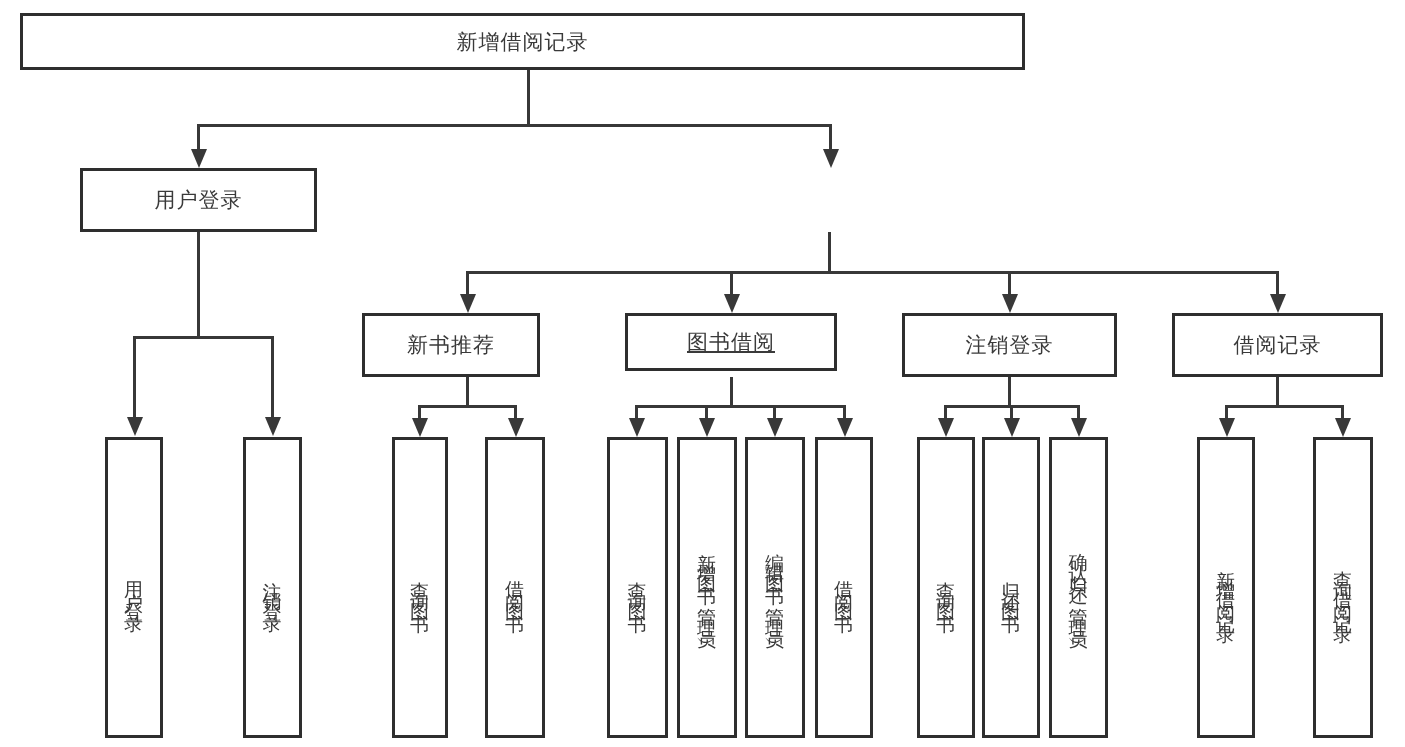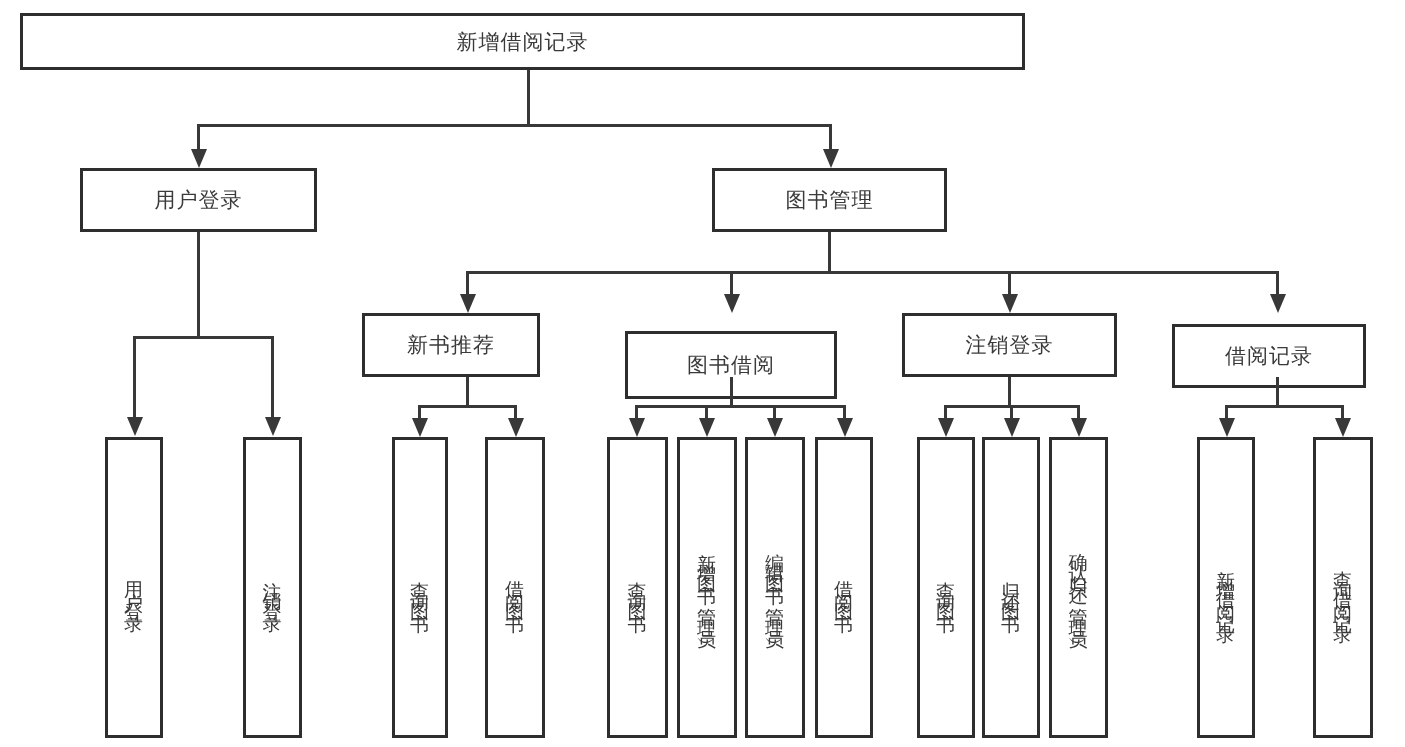--- a/index.html
+++ b/index.html
@@ -68,23 +68,20 @@
   <div class="v" style="left:527px; top:70px; height:56px;"></div>
   <div class="h" style="left:197px; top:124px; width:635px;"></div>
   <div class="v" style="left:197px; top:124px; height:28px;"></div>
   <div class="arr" style="left:191px; top:149px;"></div>
   <div class="v" style="left:829px; top:124px; height:28px;"></div>
   <div class="arr" style="left:823px; top:149px;"></div>
 
   <div class="box" style="left:80px; top:168px; width:237px; height:64px;">
     <span class="hlabel">用户登录</span>
   </div>
-  <div class="box" style="left:712px; top:168px; width:235px; height:64px;">
-    <span class="hlabel">图书管理</span>
-  </div>
 
   <div class="v" style="left:197px; top:232px; height:107px;"></div>
   <div class="h" style="left:133px; top:336px; width:141px;"></div>
   <div class="v" style="left:133px; top:336px; height:83px;"></div>
   <div class="arr" style="left:127px; top:417px;"></div>
   <div class="v" style="left:271px; top:336px; height:83px;"></div>
   <div class="arr" style="left:265px; top:417px;"></div>
 
   <div class="v" style="left:828px; top:232px; height:42px;"></div>
   <div class="h" style="left:466px; top:271px; width:813px;"></div>
@@ -93,27 +90,27 @@
   <div class="v" style="left:730px; top:271px; height:25px;"></div>
   <div class="arr" style="left:724px; top:294px;"></div>
   <div class="v" style="left:1008px; top:271px; height:25px;"></div>
   <div class="arr" style="left:1002px; top:294px;"></div>
   <div class="v" style="left:1276px; top:271px; height:25px;"></div>
   <div class="arr" style="left:1270px; top:294px;"></div>
 
   <div class="box" style="left:362px; top:313px; width:178px; height:64px;">
     <span class="hlabel">新书推荐</span>
   </div>
-  <div class="box" style="left:625px; top:331px; width:212px; height:68px;">
+  <div class="box" style="left:625px; top:313px; width:212px; height:58px;text-decoration:underline;">
     <span class="hlabel">图书借阅</span>
   </div>
   <div class="box" style="left:902px; top:313px; width:215px; height:64px;">
     <span class="hlabel">注销登录</span>
   </div>
-  <div class="box" style="left:1172px; top:324px; width:194px; height:64px;">
+  <div class="box" style="left:1172px; top:313px; width:211px; height:64px;">
     <span class="hlabel">借阅记录</span>
   </div>
 
   <div class="v" style="left:466px; top:377px; height:31px;"></div>
   <div class="h" style="left:418px; top:405px; width:99px;"></div>
   <div class="v" style="left:418px; top:405px; height:15px;"></div>
   <div class="arr" style="left:412px; top:418px;"></div>
   <div class="v" style="left:514px; top:405px; height:15px;"></div>
   <div class="arr" style="left:508px; top:418px;"></div>
 

